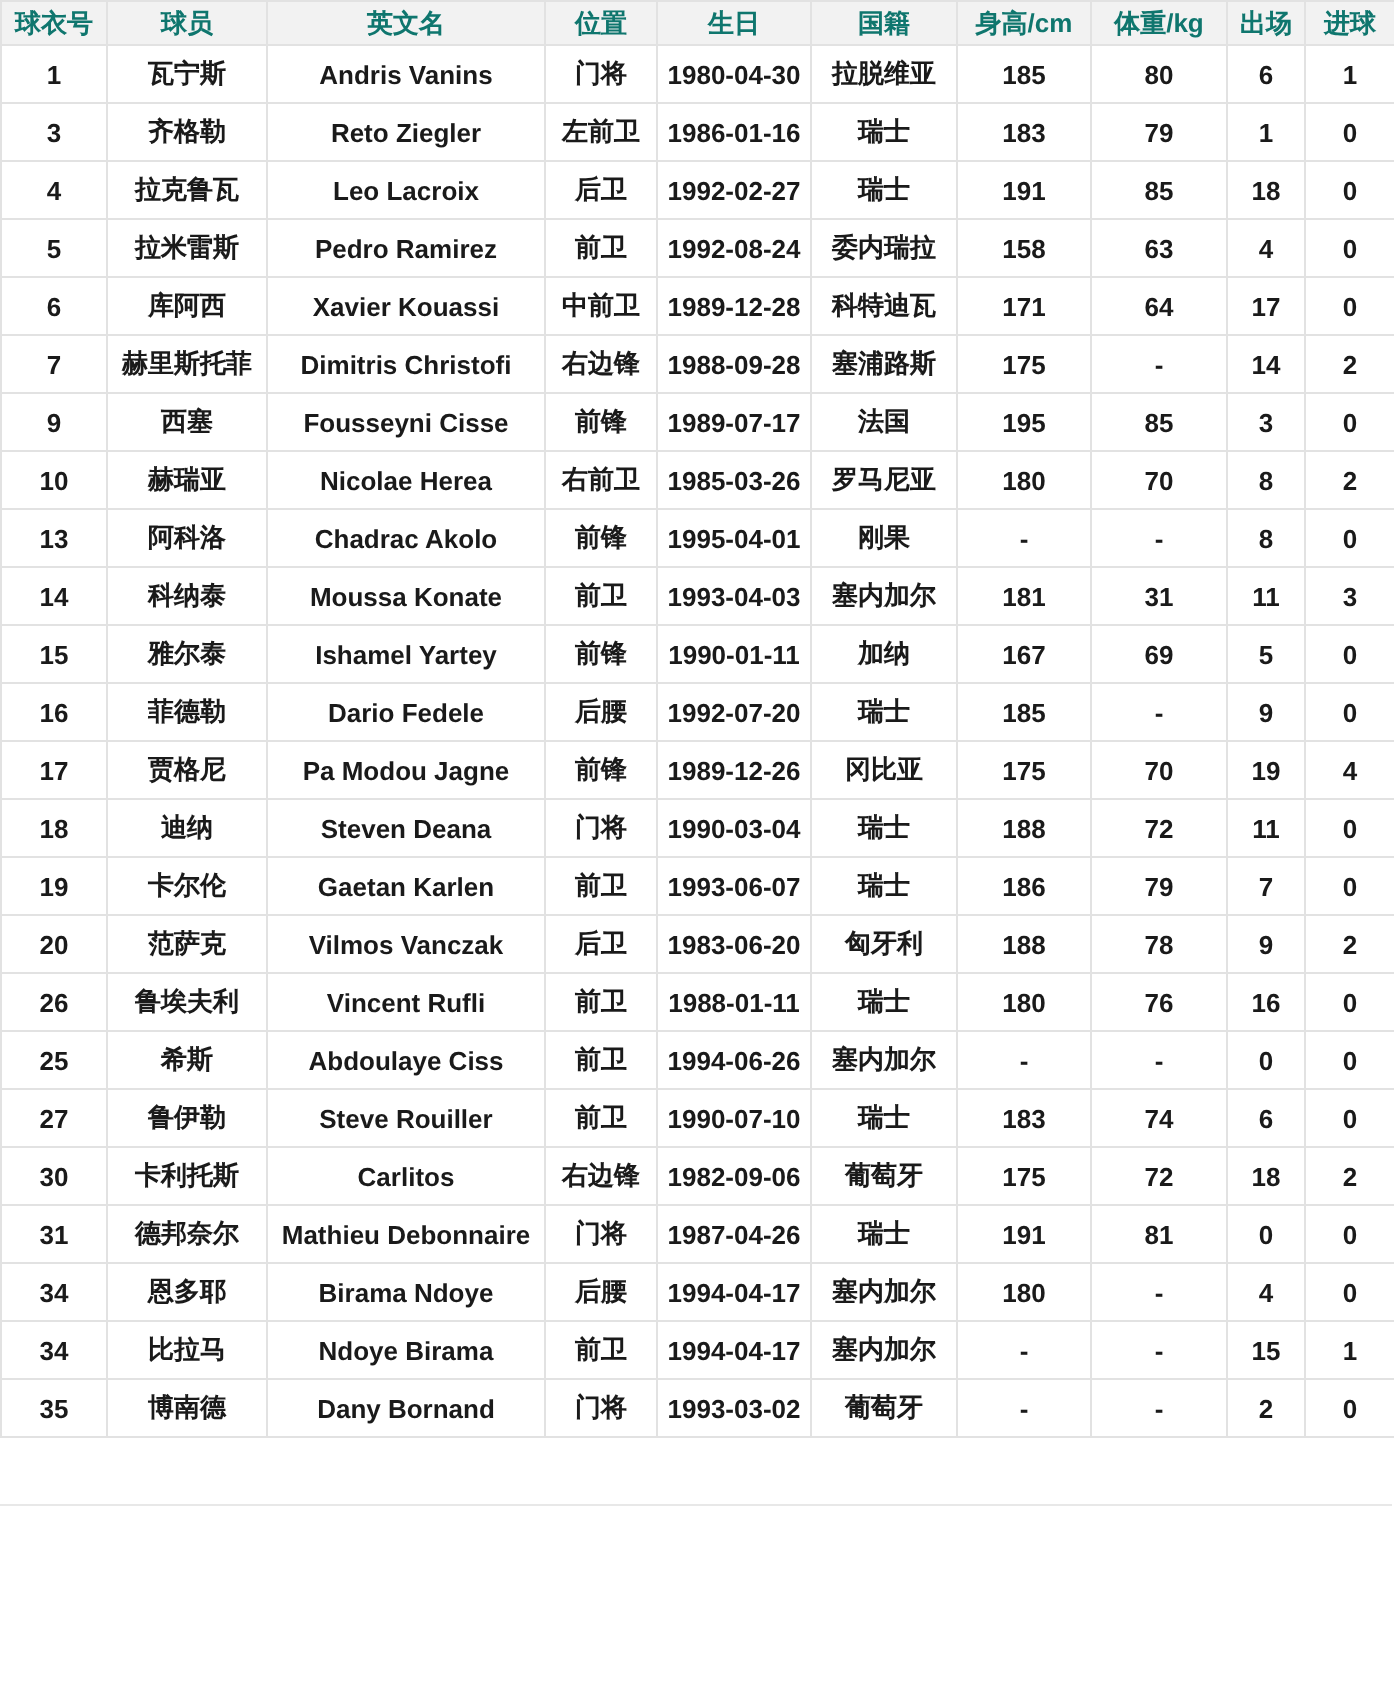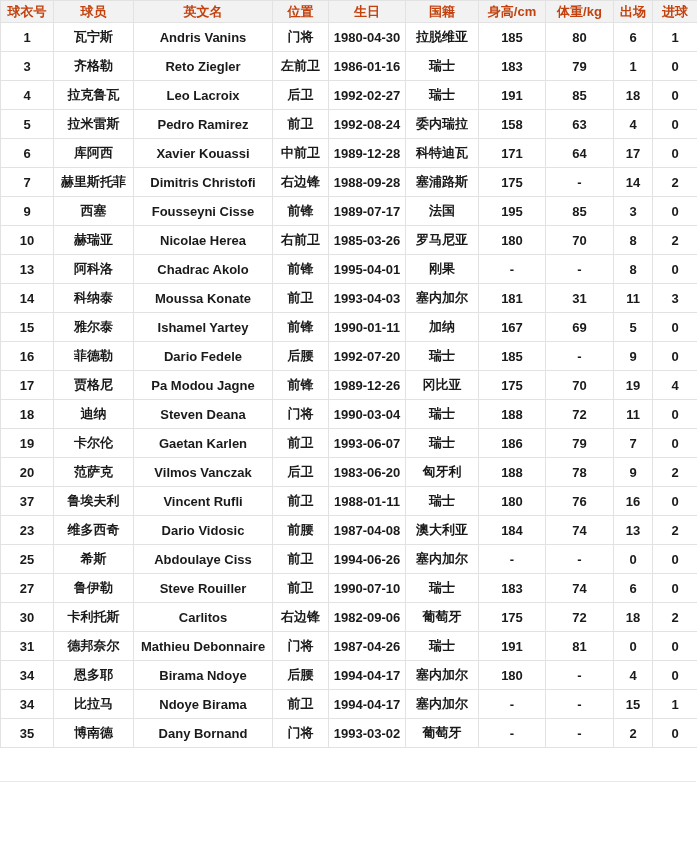--- a/index.html
+++ b/index.html
@@ -26,21 +26,21 @@
     font-size: 13px;
     font-weight: bold;
     color: #1a1a1a;
     padding: 0 2px;
     overflow: hidden;
     white-space: nowrap;
   }
   table.squad thead th {
     background: #f2f2f2;
     height: 21px;
-    color: #c2410c;
+    color: #0f766e;
     margin-left: 35px;
   }
   table.squad tbody td {
     background: #ffffff;
     height: 28px;
   }
   .table-footer-empty {
     width: 696px;
     height: 33px;
     border-bottom: 1px solid #e8e8e8;
@@ -265,42 +265,30 @@
           <td>Vilmos Vanczak</td>
           <td>后卫</td>
           <td>1983-06-20</td>
           <td>匈牙利</td>
           <td>188</td>
           <td>78</td>
           <td>9</td>
           <td>2</td>
         </tr>
         <tr>
-          <td>37</td>
+          <td>26</td>
           <td>鲁埃夫利</td>
           <td>Vincent Rufli</td>
           <td>前卫</td>
           <td>1988-01-11</td>
           <td>瑞士</td>
           <td>180</td>
           <td>76</td>
           <td>16</td>
           <td>0</td>
-        </tr>
-        <tr>
-          <td>23</td>
-          <td>维多西奇</td>
-          <td>Dario Vidosic</td>
-          <td>前腰</td>
-          <td>1987-04-08</td>
-          <td>澳大利亚</td>
-          <td>184</td>
-          <td>74</td>
-          <td>13</td>
-          <td>2</td>
         </tr>
         <tr>
           <td>25</td>
           <td>希斯</td>
           <td>Abdoulaye Ciss</td>
           <td>前卫</td>
           <td>1994-06-26</td>
           <td>塞内加尔</td>
           <td>-</td>
           <td>-</td>

